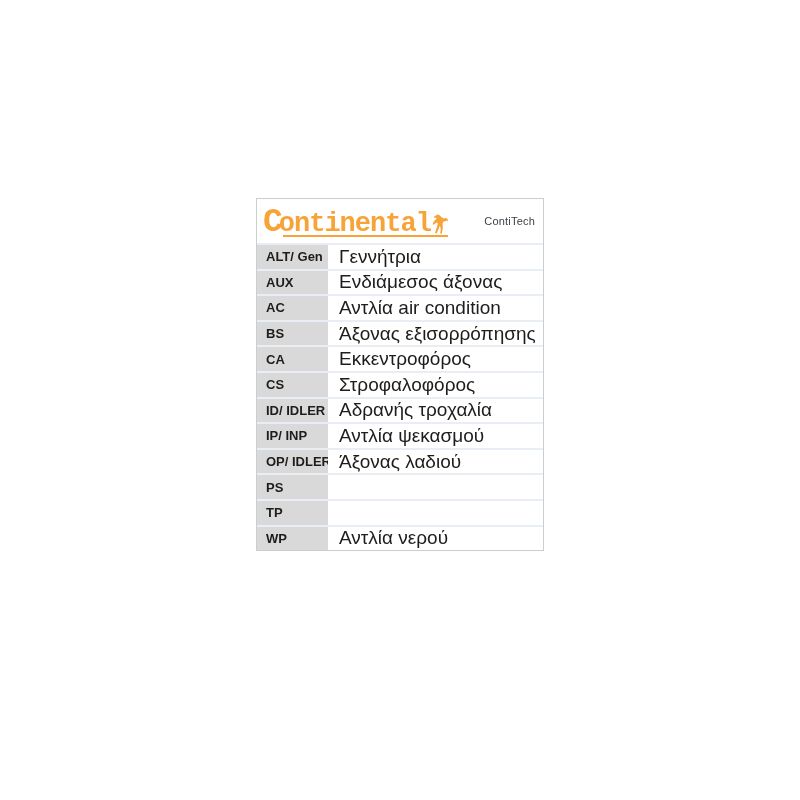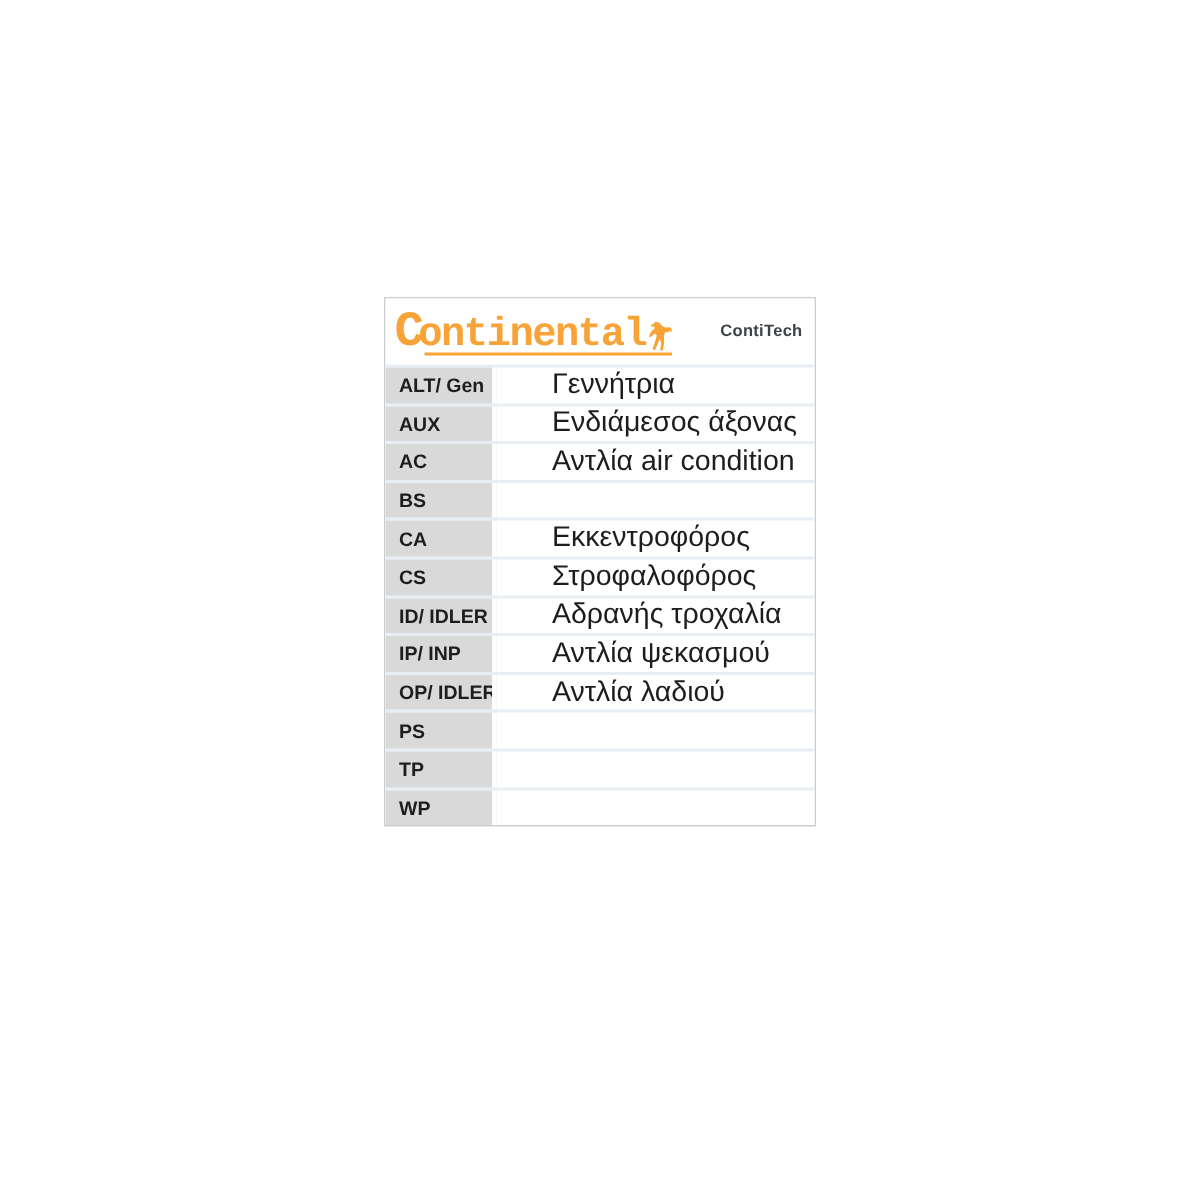--- a/index.html
+++ b/index.html
@@ -57,33 +57,32 @@
     flex: 0 0 auto;
   }
   .logo-underline {
     position: absolute;
     left: 20px; right: 0; bottom: 2px;
     height: 2px;
     background: var(--brand-orange);
   }
   .sub-brand {
     font-size: 11px;
-    font-weight: 700;
+    font-weight: 400;
     color: var(--subbrand-gray);
     letter-spacing: 0.2px;
     white-space: nowrap;
   }
   
   .rows { display: block; }
   .row {
     display: flex;
     height: 25.6px;
     border-top: 2px solid var(--row-line);
     background: #ffffff;
-    gap: 29px;
   }
   .abbr {
     flex: 0 0 74px;
     background: var(--cell-gray);
     border-right: 3px solid #ffffff;
     display: flex;
     align-items: center;
     padding-left: 9px;
     font-size: 13px;
     font-weight: 700;
@@ -130,45 +129,47 @@
       <div class="row">
         <div class="abbr">AUX</div>
         <div class="desc">Ενδιάμεσος άξονας</div>
       </div>
       <div class="row">
         <div class="abbr">AC</div>
         <div class="desc">Αντλία air condition</div>
       </div>
       <div class="row">
         <div class="abbr">BS</div>
+        <div class="desc">Άξονας εξισορρόπησης</div>
       </div>
       <div class="row">
         <div class="abbr">CA</div>
         <div class="desc">Εκκεντροφόρος</div>
       </div>
       <div class="row">
         <div class="abbr">CS</div>
         <div class="desc">Στροφαλοφόρος</div>
       </div>
       <div class="row">
         <div class="abbr">ID/ IDLER</div>
         <div class="desc">Αδρανής τροχαλία</div>
       </div>
       <div class="row">
         <div class="abbr">IP/ INP</div>
         <div class="desc">Αντλία ψεκασμού</div>
       </div>
       <div class="row">
         <div class="abbr">OP/ IDLER</div>
-        <div class="desc">Αντλία λαδιού</div>
+        <div class="desc">Άξονας λαδιού</div>
       </div>
       <div class="row">
         <div class="abbr">PS</div>
       </div>
       <div class="row">
         <div class="abbr">TP</div>
       </div>
       <div class="row">
         <div class="abbr">WP</div>
+        <div class="desc">Αντλία νερού</div>
       </div>
     </div>
 
 </div>
 
 </body></html>

